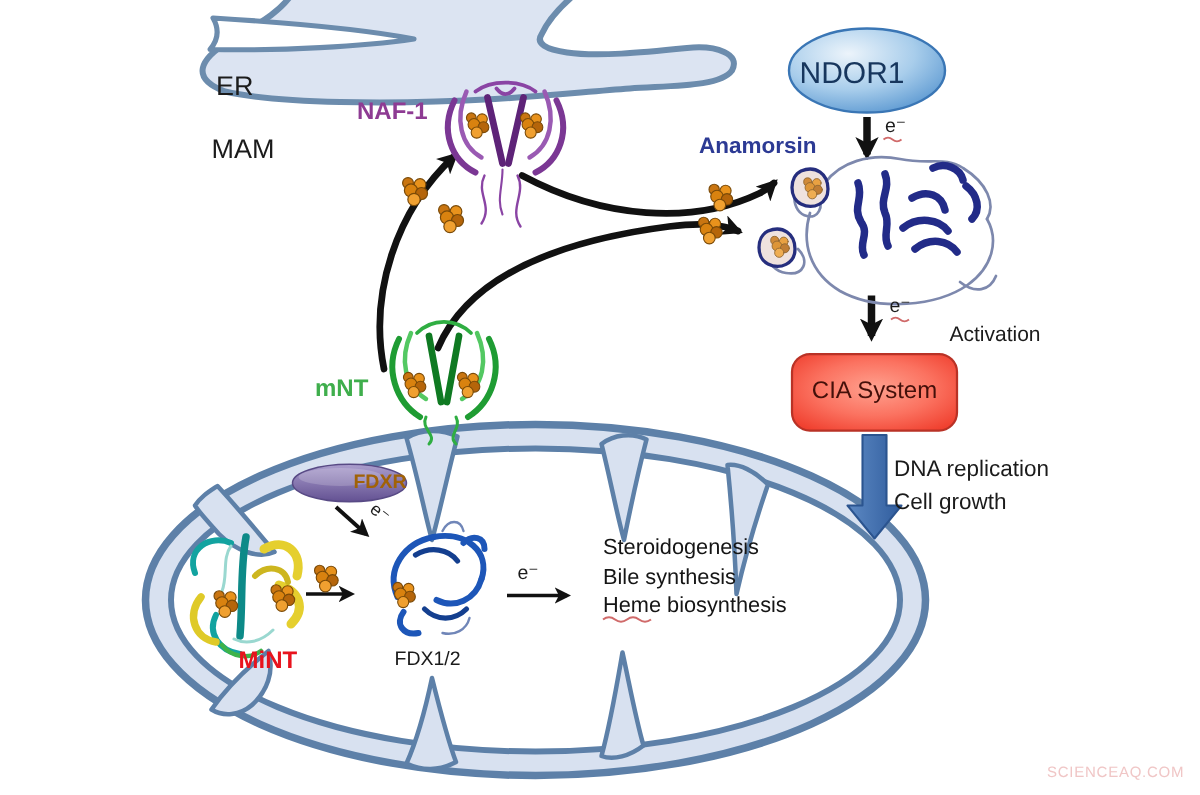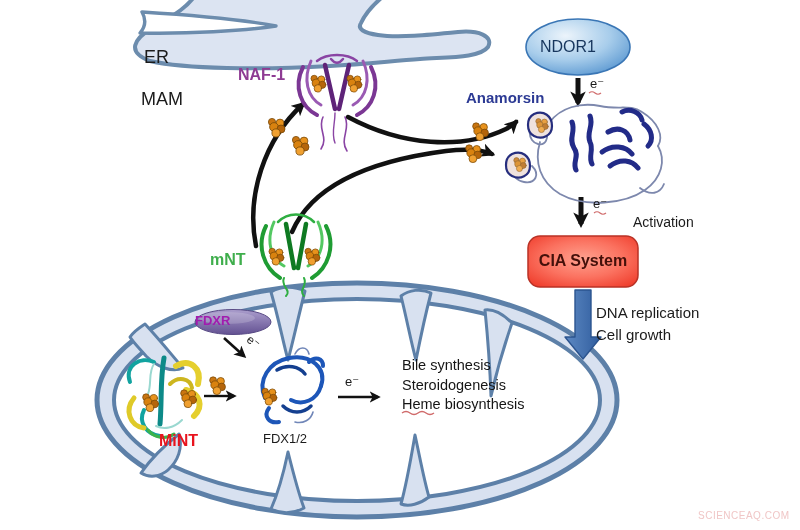--- a/index.html
+++ b/index.html
@@ -4,29 +4,29 @@
 <style>
   html,body{margin:0;padding:0;background:#ffffff;}
   #canvas{
     position:relative;width:800px;height:530px;overflow:hidden;background:#ffffff;
     font-family:"Liberation Sans","DejaVu Sans",sans-serif;
   }
   #scene{position:absolute;left:0;top:0;}
   .lbl{position:absolute;white-space:nowrap;color:#1b1b1b;line-height:1.1;}
   .lbl-er,.lbl-mam{font-size:18px;margin-top:28px;}
   .lbl-naf1{font-size:16px;font-weight:bold;color:#8e3b93;}
-  .lbl-ndor1{font-size:16px;color:#17365d;width:84px;text-align:center;}
+  .lbl-ndor1{font-size:20px;color:#17365d;width:84px;text-align:center;}
   .lbl-e{font-size:13px;}
   .lbl-e-rot{font-size:12px;transform:rotate(38deg);transform-origin:left top;}
   .lbl-anamorsin{font-size:15px;font-weight:bold;color:#2c3a94;}
   .lbl-activation{font-size:14px;margin-left:40px;}
-  .lbl-cia{font-size:16px;font-weight:700;color:#44100a;width:110px;text-align:center;}
+  .lbl-cia{font-size:16px;font-weight:400;color:#44100a;width:110px;text-align:center;}
   .lbl-dna{font-size:15px;}
   .lbl-mnt{font-size:16px;font-weight:bold;color:#3fae4c;}
-  .lbl-fdxr{font-size:13px;font-weight:bold;color:#a21caf;width:76px;text-align:left;}
+  .lbl-fdxr{font-size:13px;font-weight:bold;color:#a16207;width:76px;text-align:right;}
   .lbl-mint{font-size:16px;font-weight:bold;color:#e8131d;margin-left:21px;}
   .lbl-fdx{font-size:13px;}
   .outputs{position:absolute;left:402px;top:356px;font-size:14.5px;line-height:19.5px;color:#151515;}
   .watermark{position:absolute;left:698px;top:510px;font-size:10px;color:#f0c6c6;letter-spacing:.5px;}
 </style>
 </head>
 <body>
 
 <div id="canvas">
 
@@ -227,20 +227,20 @@
 <div class="lbl lbl-dna" style="left:596px;top:305px;">DNA replication</div>
 <div class="lbl lbl-dna" style="left:596px;top:327px;text-align:right;">Cell growth</div>
 <div class="lbl lbl-mnt" style="left:210px;top:251px;">mNT</div>
 <div class="lbl lbl-fdxr" style="left:195px;top:314px;">FDXR</div>
 <div class="lbl lbl-e lbl-e-rot" style="left:252px;top:333px;">e⁻</div>
 <div class="lbl lbl-mint" style="left:138px;top:432px;">MiNT</div>
 <div class="lbl lbl-fdx" style="left:263px;top:432px;">FDX1/2</div>
 <div class="lbl lbl-e" style="left:345px;top:375px;">e⁻</div>
 
 <div class="outputs">
+  <div>Steroidogenesis</div>
   <div>Bile synthesis</div>
-  <div>Steroidogenesis</div>
   <div>Heme biosynthesis</div>
 </div>
 
 <div class="watermark">SCIENCEAQ.COM</div>
 
 </div>
 
 </body></html>

